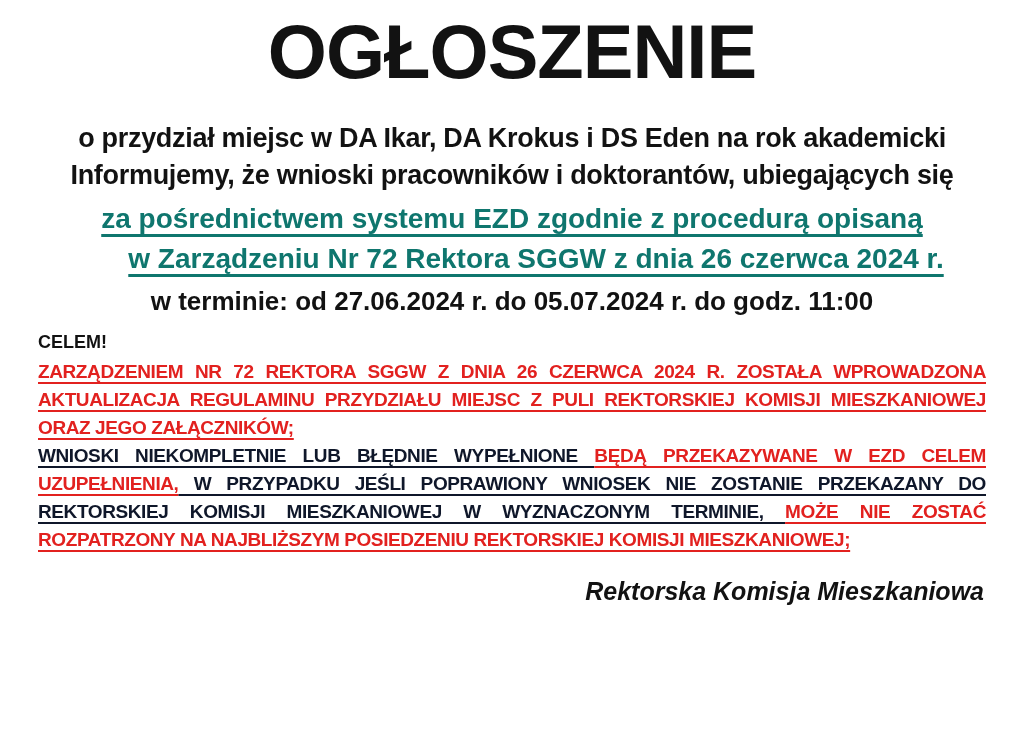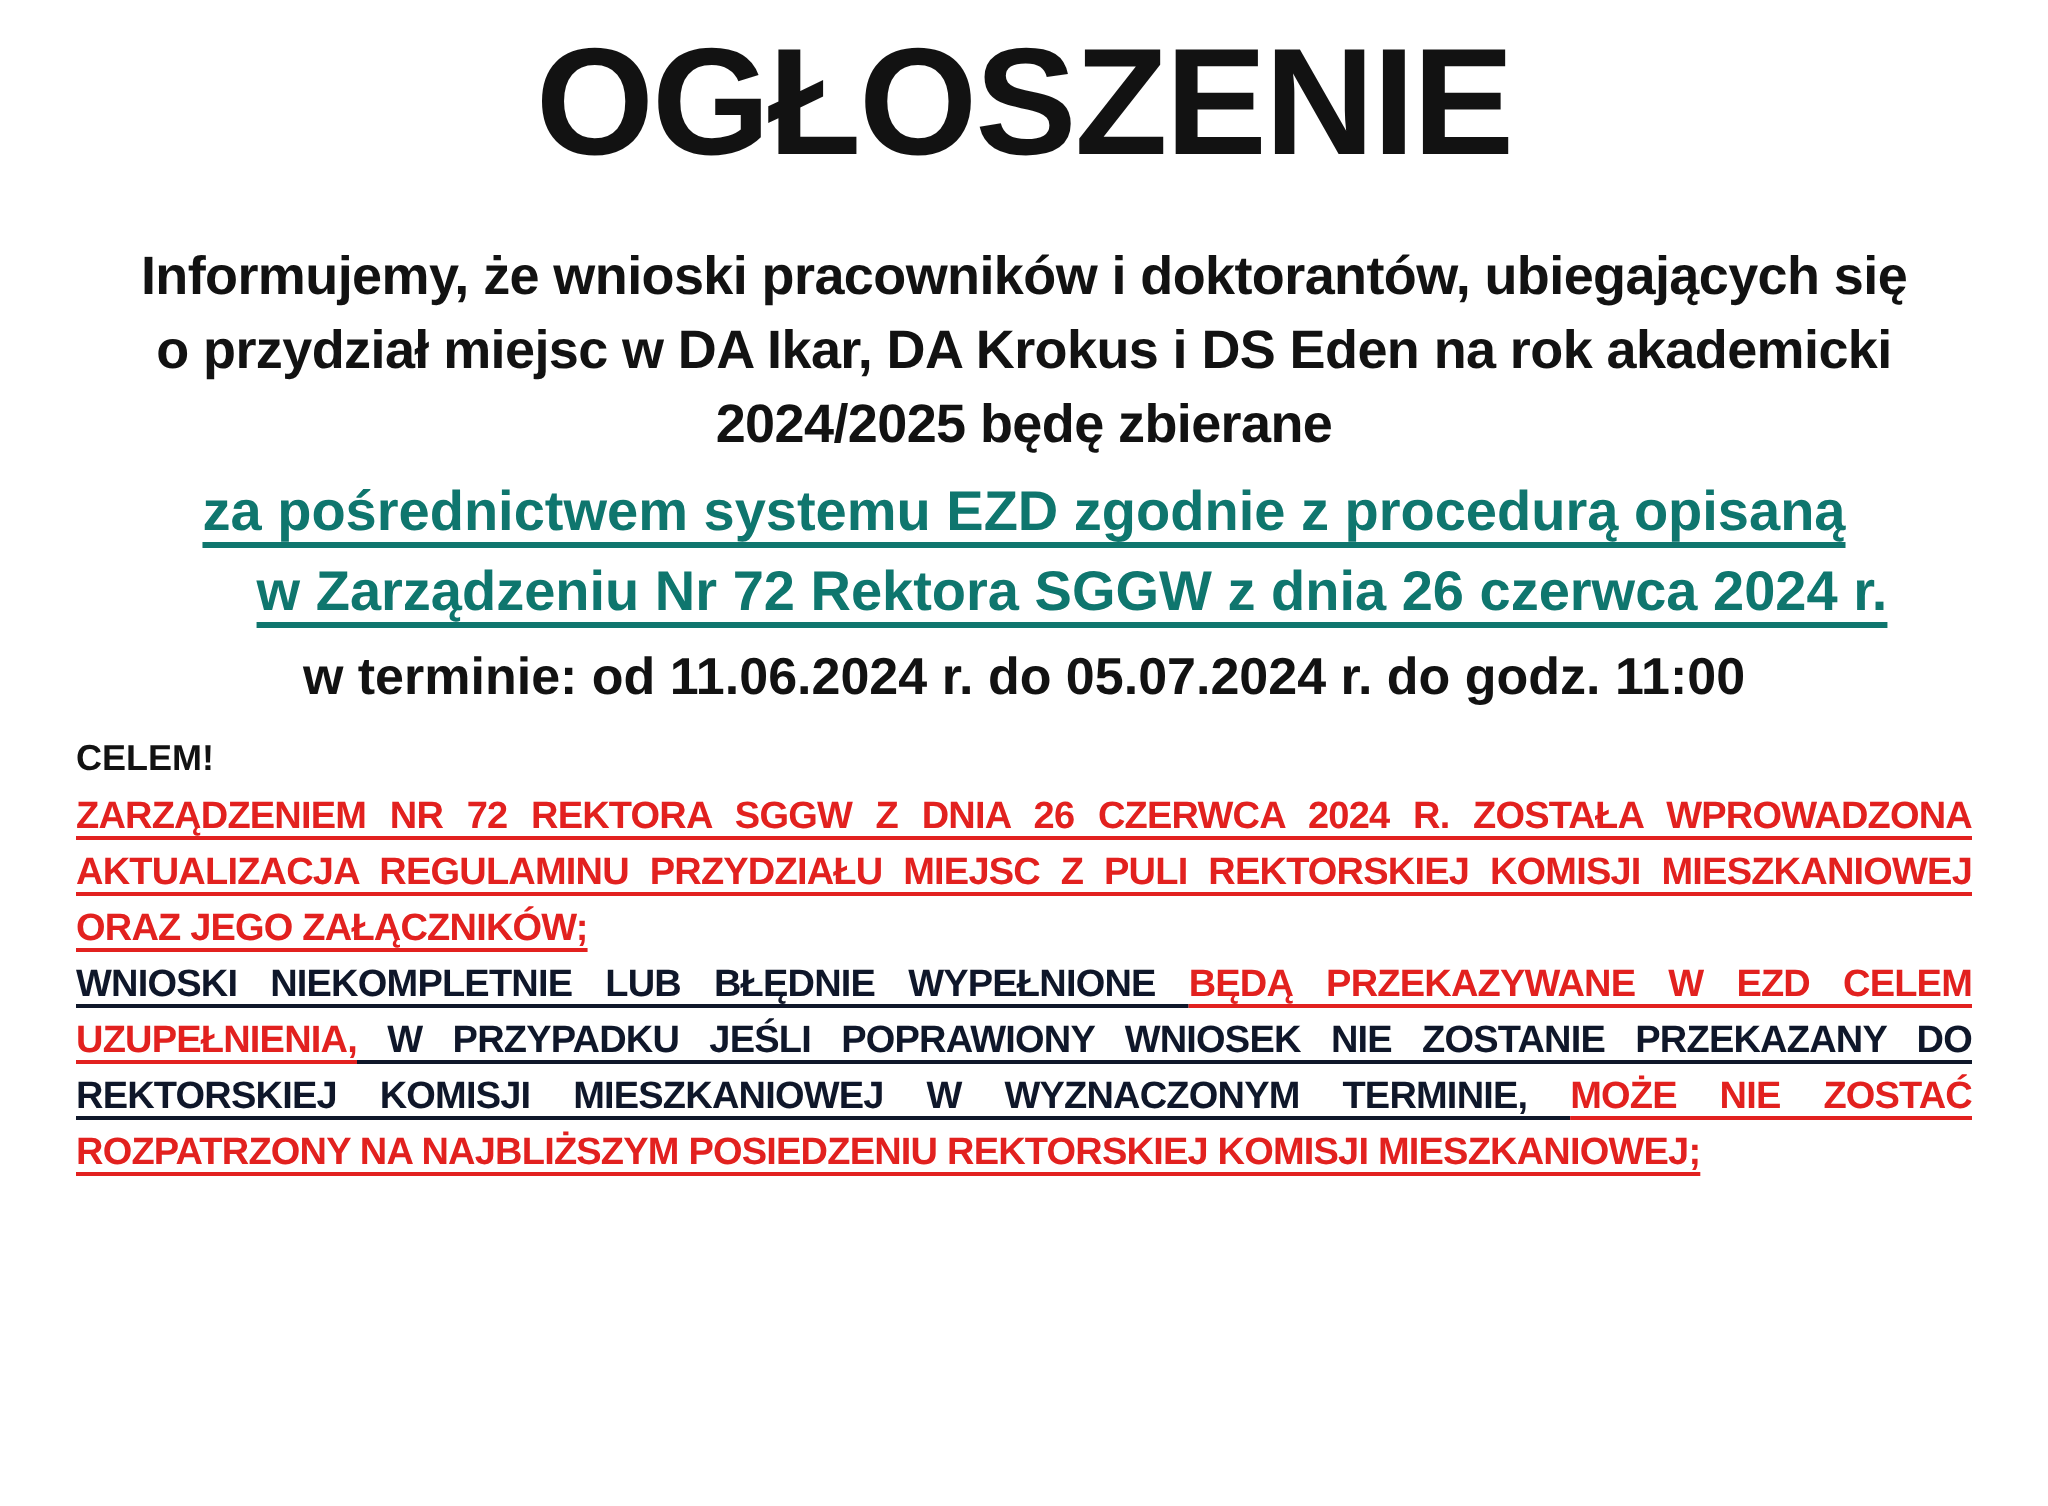--- a/index.html
+++ b/index.html
@@ -88,29 +88,28 @@
   }
 </style>
 </head>
 <body>
 
 <div class="page">
 
   <h1 class="title">OGŁOSZENIE</h1>
 
   <div class="intro">
+    <div>o przydział miejsc w DA Ikar, DA Krokus i DS Eden na rok akademicki</div>
     <div>Informujemy, że wnioski pracowników i doktorantów, ubiegających się</div>
-    <div>o przydział miejsc w DA Ikar, DA Krokus i DS Eden na rok akademicki</div>
-    <div>2024/2025 będę zbierane</div>
   </div>
 
   <div class="proc-line first">za pośrednictwem systemu EZD zgodnie z procedurą opisaną</div>
   <div class="proc-line second">w Zarządzeniu Nr 72 Rektora SGGW z dnia 26 czerwca 2024 r.</div>
 
-  <div class="deadline">w terminie: od 11.06.2024 r. do 05.07.2024 r. do godz. 11:00</div>
+  <div class="deadline">w terminie: od 27.06.2024 r. do 05.07.2024 r. do godz. 11:00</div>
 
   <div class="uwaga">CELEM!</div>
 
   <div class="body-block">
     <p><span class="red">ZARZĄDZENIEM NR 72 REKTORA SGGW Z DNIA 26 CZERWCA 2024 R. ZOSTAŁA WPROWADZONA AKTUALIZACJA REGULAMINU PRZYDZIAŁU MIEJSC Z PULI REKTORSKIEJ KOMISJI MIESZKANIOWEJ ORAZ JEGO ZAŁĄCZNIKÓW;</span></p>
     <p><span class="blk">WNIOSKI NIEKOMPLETNIE LUB BŁĘDNIE WYPEŁNIONE </span><span class="red">BĘDĄ PRZEKAZYWANE W EZD CELEM UZUPEŁNIENIA,</span><span class="blk"> W PRZYPADKU JEŚLI POPRAWIONY WNIOSEK NIE ZOSTANIE PRZEKAZANY DO REKTORSKIEJ KOMISJI MIESZKANIOWEJ W WYZNACZONYM TERMINIE, </span><span class="red">MOŻE NIE ZOSTAĆ ROZPATRZONY NA NAJBLIŻSZYM POSIEDZENIU REKTORSKIEJ KOMISJI MIESZKANIOWEJ;</span></p>
   </div>
 
   <div class="signature">Rektorska Komisja Mieszkaniowa</div>
 

